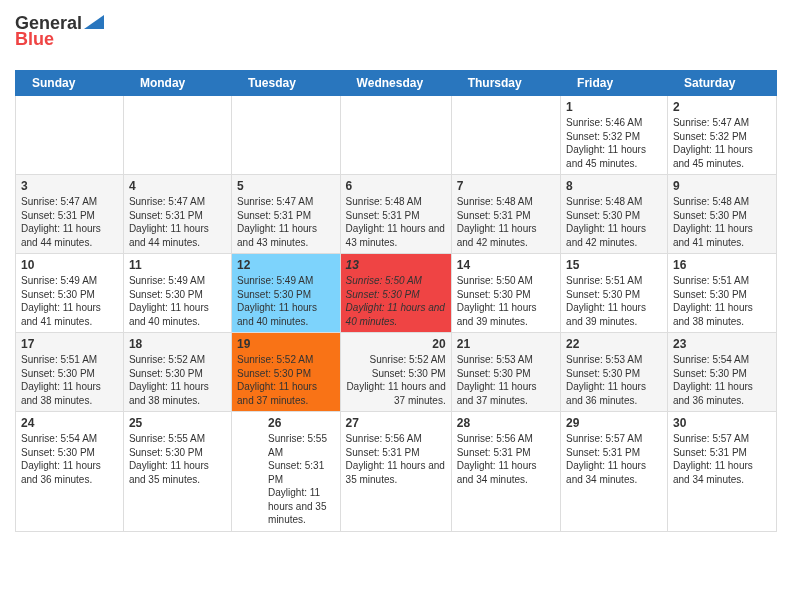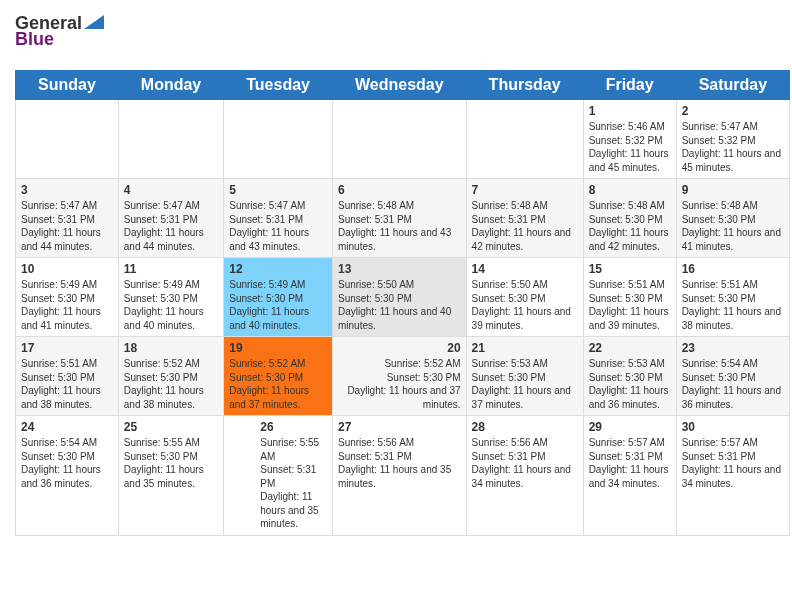--- a/index.html
+++ b/index.html
@@ -21,44 +21,44 @@
       flex-direction: column;
       align-items: flex-start;
       margin-top: 4px;
     }
     .logo-text {
       font-size: 18px;
       font-weight: bold;
       line-height: 1;
     }
     .logo-general { color: #333; }
-    .logo-blue { color: #701a75; }
+    .logo-blue { color: #ef4444; }
     .title-block {
       text-align: right;
     }
     .month-title {
       font-size: 36px;
       font-weight: bold;
       color: #333;
       line-height: 1.1;
     }
     .location {
       font-size: 14px;
       color: #555;
     }
     .calendar {
       width: 100%;
       border-collapse: collapse;
     }
     .calendar th {
       background: #2976be;
       color: #fff;
-      font-size: 16px;
-      font-weight: bold;
-      padding: 5px 22px;
+      font-size: 12px;
+      font-weight: bold;
+      padding: 5px 16px;
       text-align: left;
       border: 1px solid #2976be;
     }
     .calendar td {
       vertical-align: top;
       padding: 4px 5px;
       font-size: 10px;
       color: #333;
       border: 1px solid #ddd;
       width: 113px;
@@ -165,21 +165,21 @@
           <div class="cell-content">Sunrise: 5:49 AM<br>Sunset: 5:30 PM<br>Daylight: 11 hours and 41 minutes.<br></div>
         </td>
         <td style="background: rgb(255, 255, 255);">
           <span class="day-num">11</span>
           <div class="cell-content">Sunrise: 5:49 AM<br>Sunset: 5:30 PM<br>Daylight: 11 hours and 40 minutes.<br></div>
         </td>
         <td style="background: #7dd3fc;">
           <span class="day-num">12</span>
           <div class="cell-content">Sunrise: 5:49 AM<br>Sunset: 5:30 PM<br>Daylight: 11 hours and 40 minutes.<br></div>
         </td>
-        <td style="background: #e5e5e5;">
+        <td style="background: #ef4444; font-style: italic;">
           <span class="day-num">13</span>
           <div class="cell-content">Sunrise: 5:50 AM<br>Sunset: 5:30 PM<br>Daylight: 11 hours and 40 minutes.<br></div>
         </td>
         <td style="background: rgb(255, 255, 255);">
           <span class="day-num">14</span>
           <div class="cell-content">Sunrise: 5:50 AM<br>Sunset: 5:30 PM<br>Daylight: 11 hours and 39 minutes.<br></div>
         </td>
         <td style="background: rgb(255, 255, 255);">
           <span class="day-num">15</span>
           <div class="cell-content">Sunrise: 5:51 AM<br>Sunset: 5:30 PM<br>Daylight: 11 hours and 39 minutes.<br></div>

